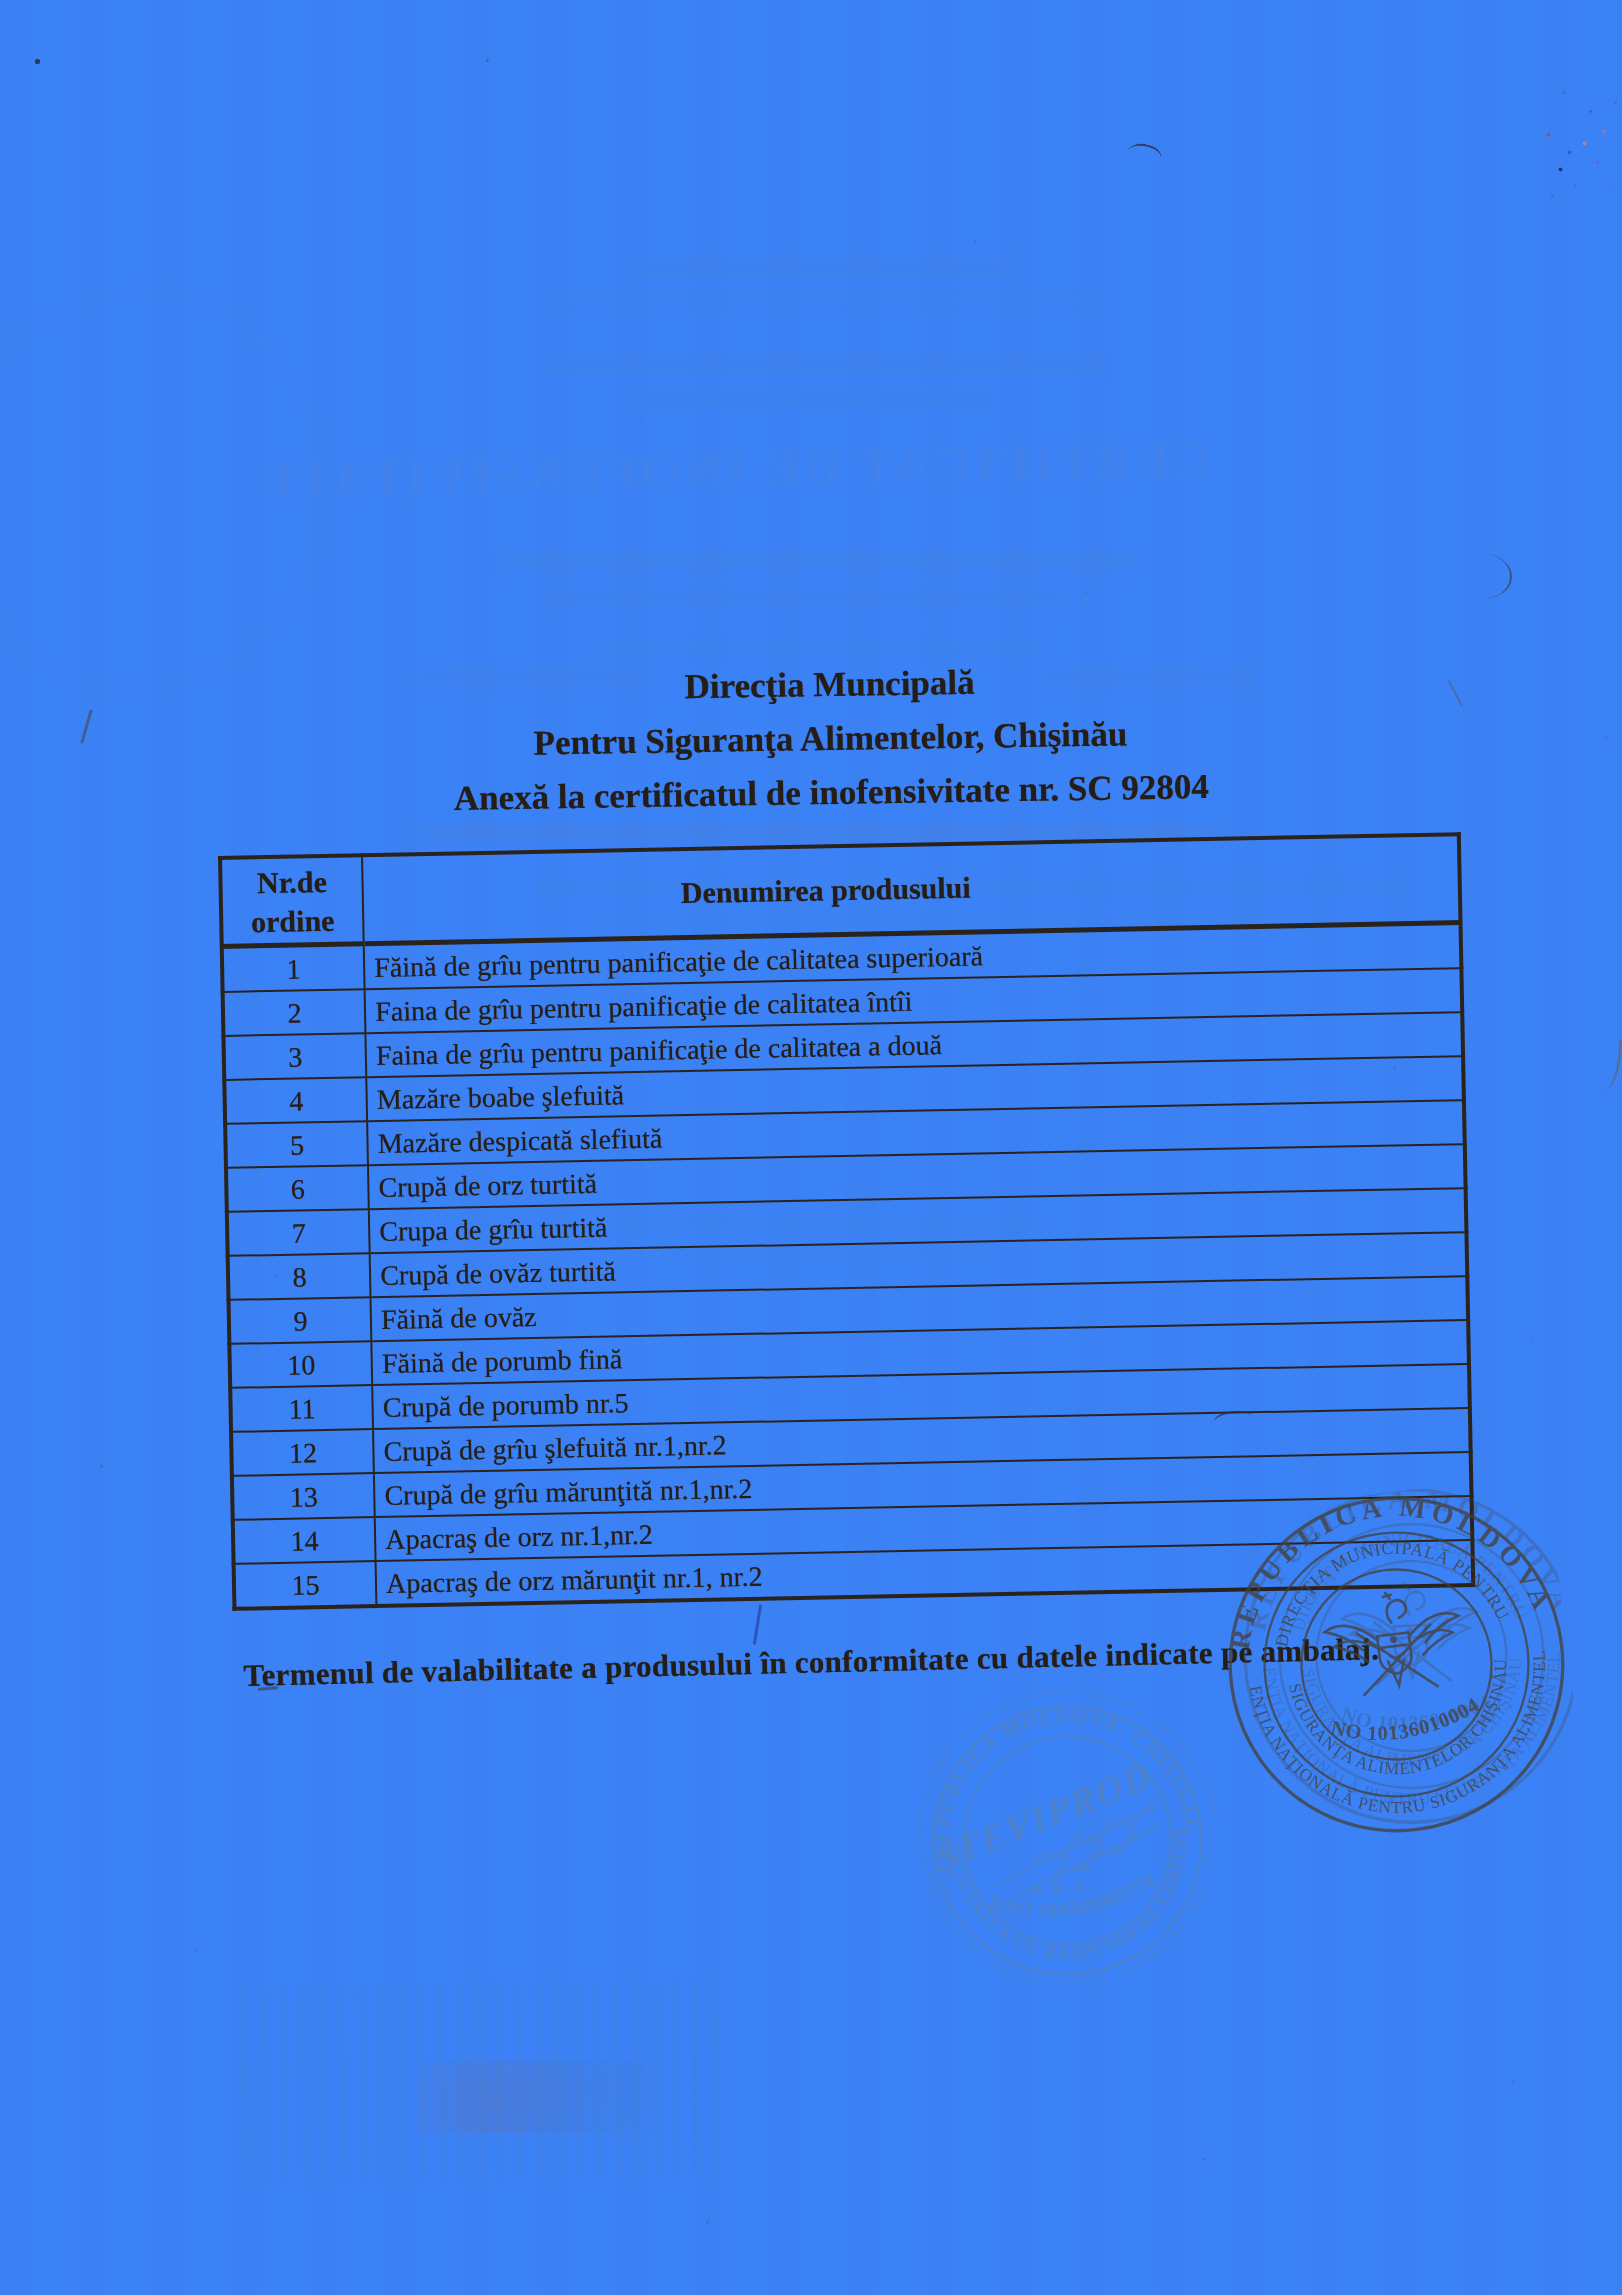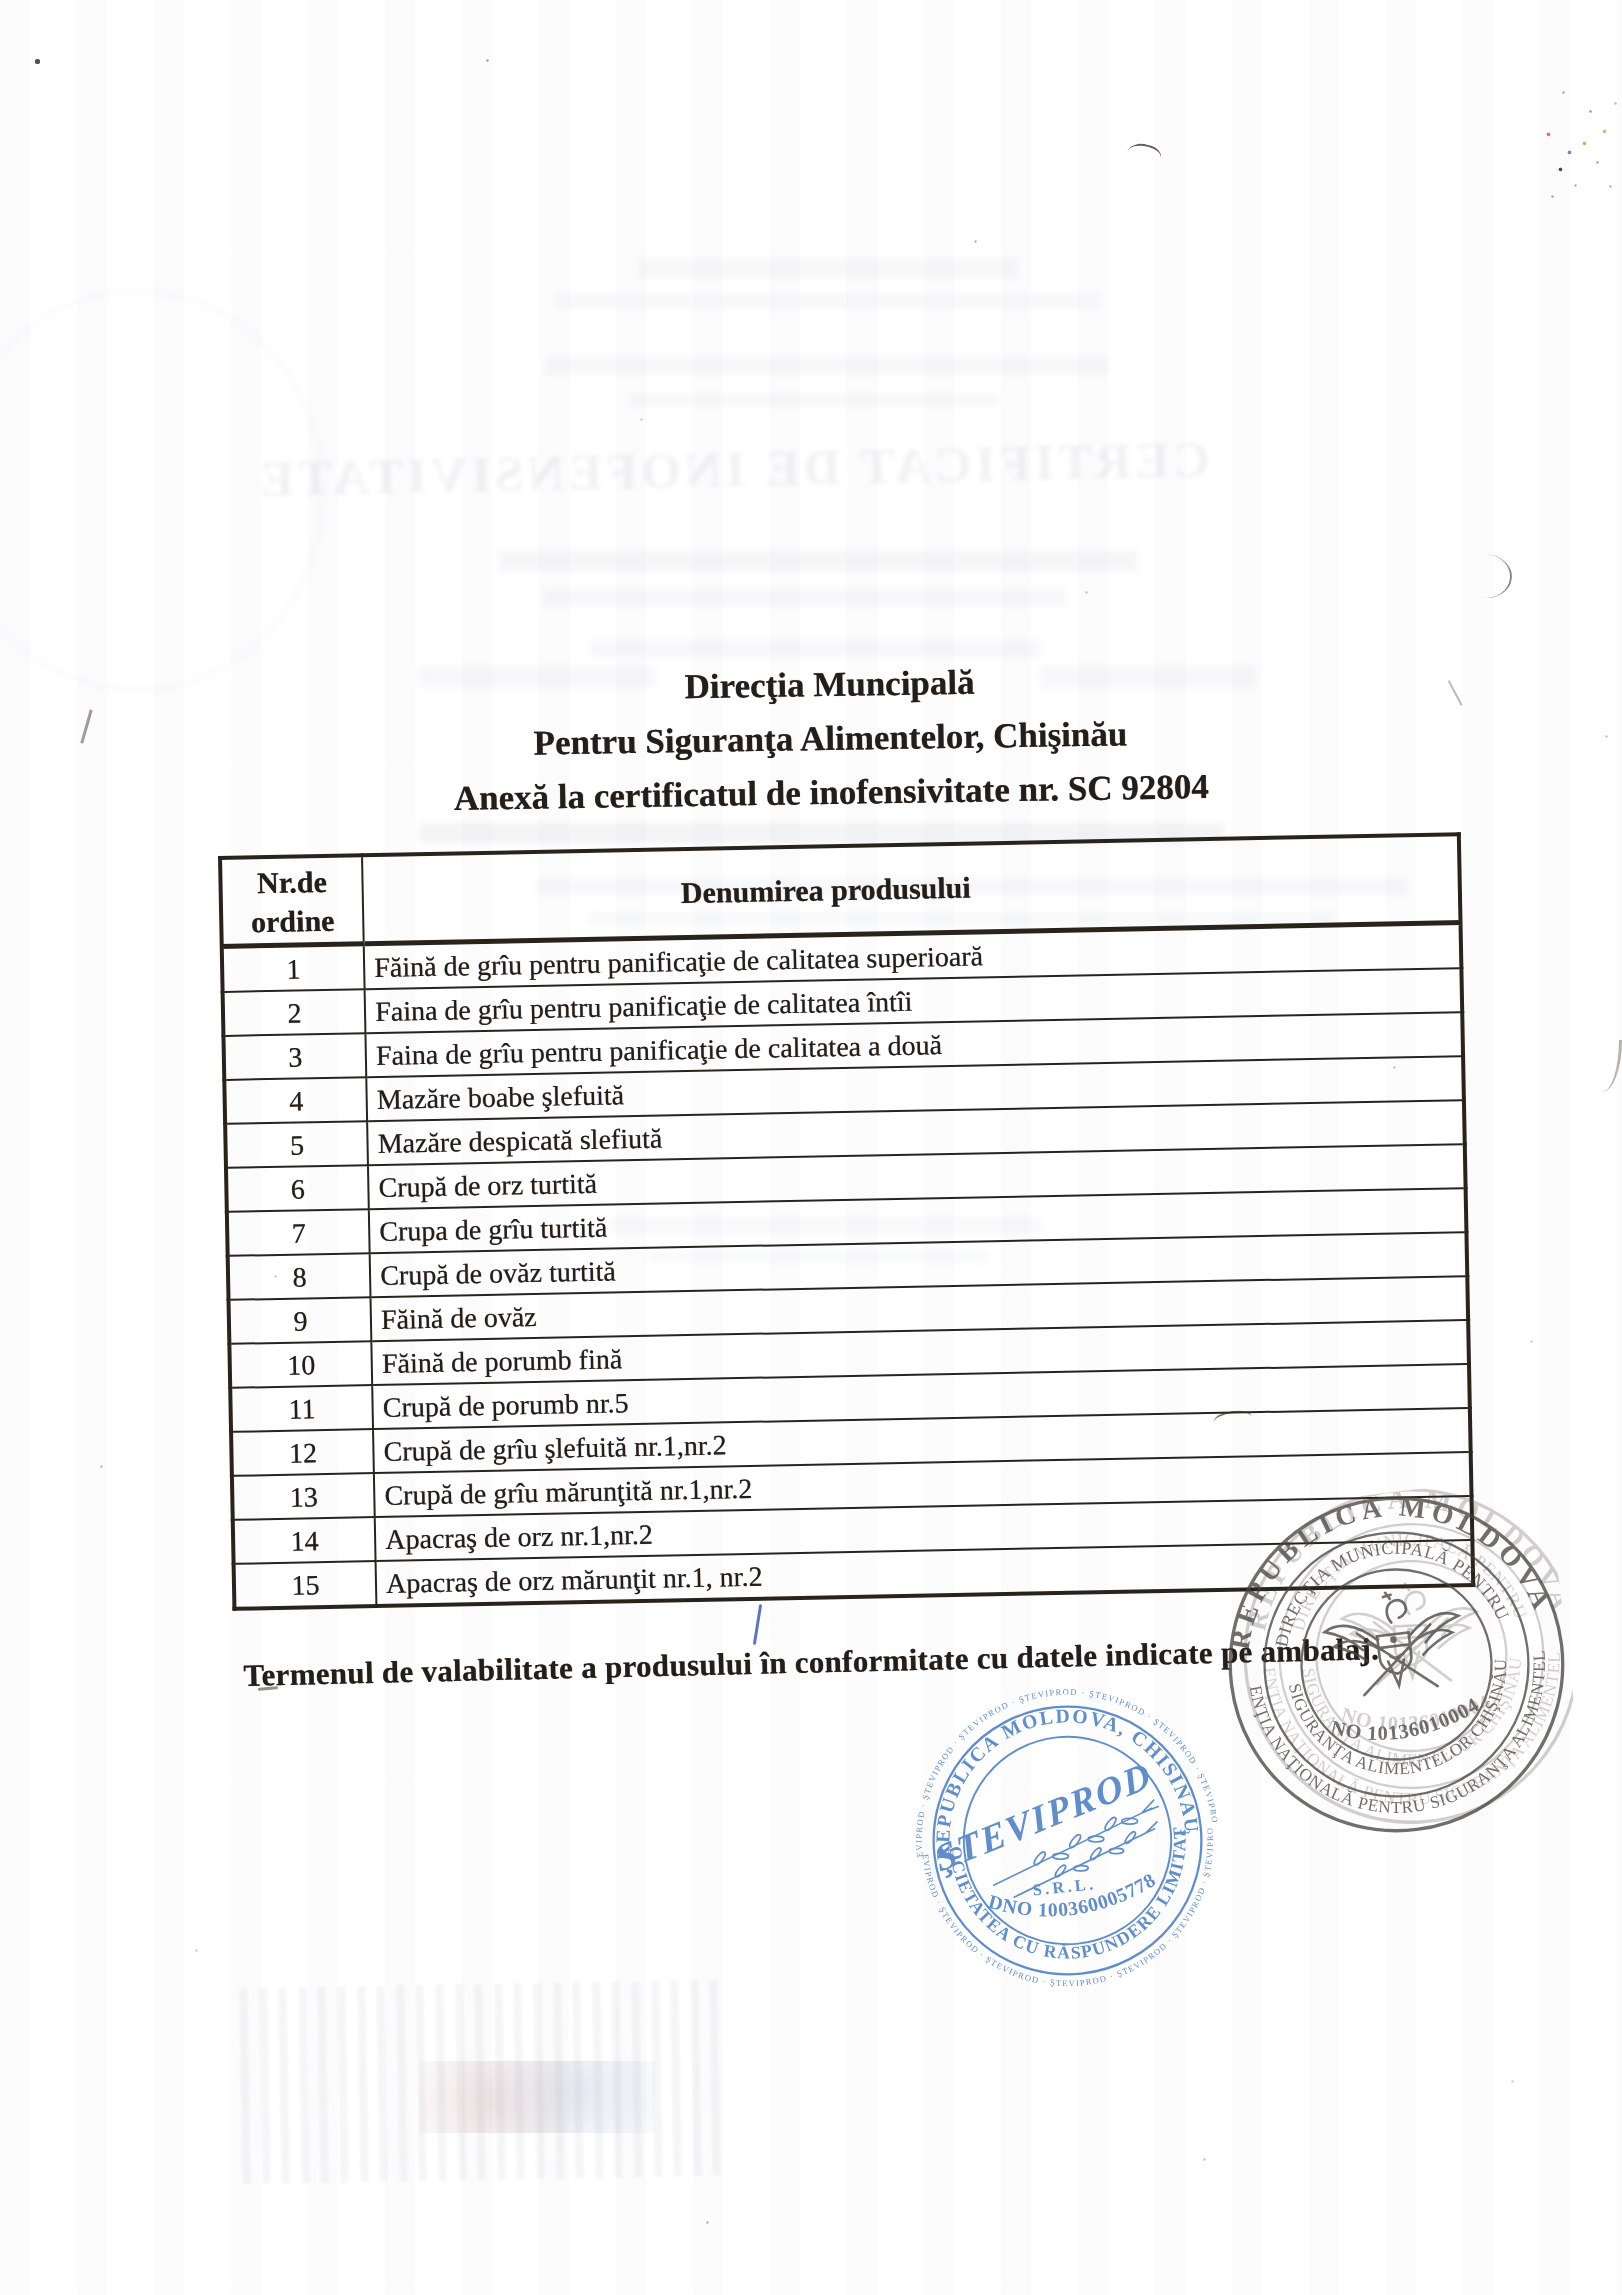--- a/index.html
+++ b/index.html
@@ -1,16 +1,16 @@
 <!DOCTYPE html>
 <html style="font-size:10.5px"><head>
 <meta charset="utf-8">
 <style>
   html,body{margin:0;padding:0;background:#e8e8e6;}
-  .page{position:relative;width:1623px;height:2295px;background:#ffffff;overflow:hidden;
+  .page{position:relative;width:1623px;height:2295px;background:#3b82f6;overflow:hidden;
         font-family:"Liberation Serif","DejaVu Serif",serif;color:#241e18;}
   .scan-bands{position:absolute;inset:0;pointer-events:none;
         background:repeating-linear-gradient(90deg,rgba(70,80,100,.018) 0 30px,rgba(0,0,0,0) 30px 77px);}
   
   .ghost{position:absolute;pointer-events:none;}
   .gtitle{left:0;top:440px;width:1466px;text-align:center;font-size:51px;font-weight:bold;
         letter-spacing:3.9px;color:#7f88a0;opacity:.11;transform:scaleX(-1) rotate(1.2deg);filter:blur(2px);}
   .gbar{background:#6f7a92;filter:blur(3.3px);}
   .gcircle{left:-52px;top:288px;width:366px;height:393px;border:6.5px solid rgba(130,140,165,.6);
         border-radius:50%;opacity:.055;filter:blur(3.9px);}

